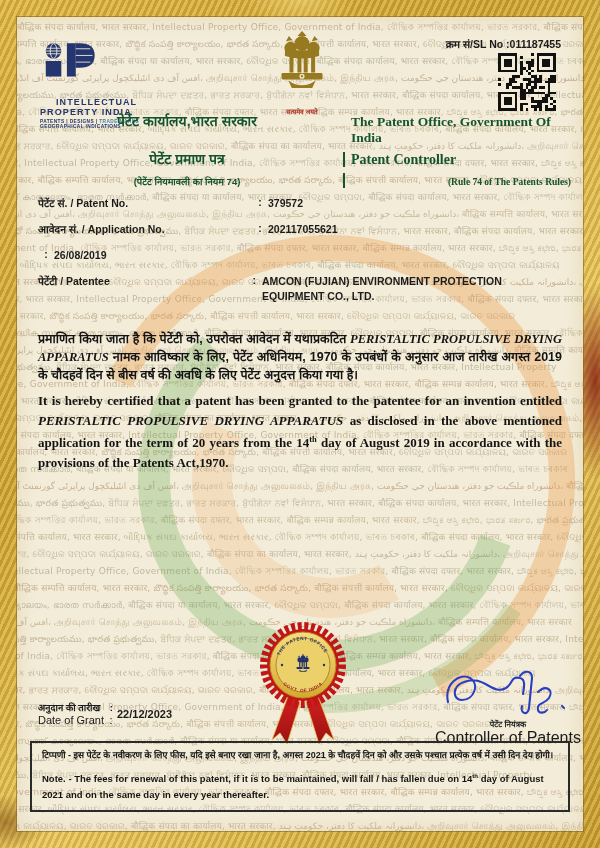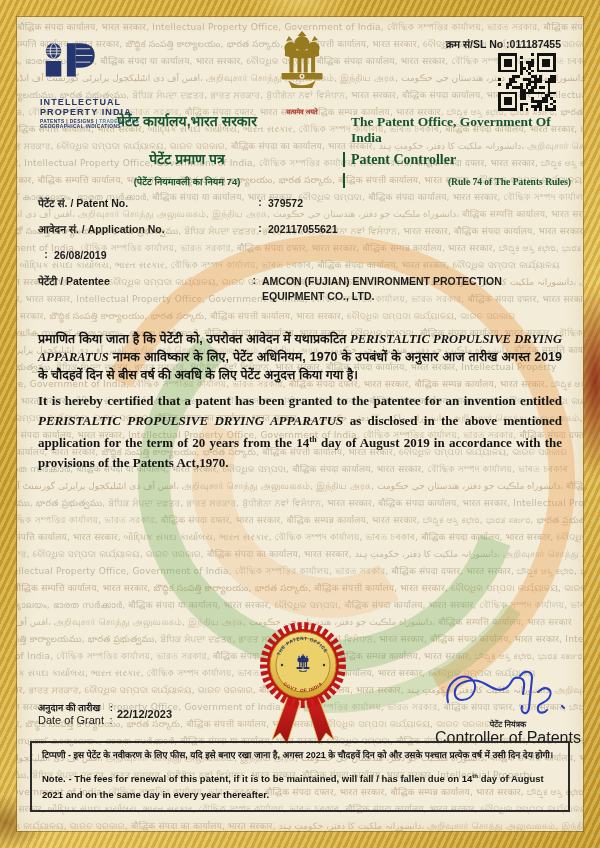--- a/index.html
+++ b/index.html
@@ -13,21 +13,21 @@
       linear-gradient(135deg,#d9b13e,#c79d2a 35%,#e5c458 62%,#bf9526);}
   .paper{position:absolute;inset:17px;background:#f3ecd8;box-shadow:0 0 0 1px rgba(125,95,20,.55), inset 0 0 18px rgba(190,160,80,.25);overflow:hidden;}
   
   .wm{position:absolute;inset:0;z-index:1;overflow:hidden;padding-top:2px;}
   .wm-line{white-space:nowrap;font-size:9px;line-height:17px;letter-spacing:.2px;opacity:.55;font-family:"DejaVu Sans",sans-serif;}
   .c0{color:#9d8a63;} .c1{color:#a08b74;} .c2{color:#8f9070;} .c3{color:#a3835f;} .c4{color:#988f77;} .c5{color:#a5906b;}
   .swirl{position:absolute;inset:0;z-index:2;}
   .layer{position:absolute;z-index:3;}
   
   .logo{left:23px;top:24px;width:140px;}
-  .lg1{color:#24356f;font-weight:bold;font-size:9px;letter-spacing:1.1px;margin-top:2px;}
+  .lg1{color:#24356f;font-weight:bold;font-size:9px;letter-spacing:1.1px;margin-top:2px;margin-left:16px;}
   .lg2{color:#24356f;font-weight:bold;font-size:9px;letter-spacing:1.1px;}
   .lg3{color:#24356f;font-weight:bold;font-size:4.8px;letter-spacing:.4px;margin-top:2px;}
   .lg3 .tm{color:#3f7fae;}
   .lg4{color:#24356f;font-weight:bold;font-size:4.8px;letter-spacing:.4px;}
   .emblem{left:250px;top:14px;width:70px;text-align:center;}
   .motto{color:#b03025;font-weight:bold;font-size:6.5px;margin-top:-2px;}
   .serial{right:22px;top:20px;font-size:10.5px;font-weight:bold;color:#1b1b1b;text-align:right;}
   .qr{left:481px;top:36px;width:58px;height:58px;}
   .titles{left:20px;top:94px;right:12px;color:#14532d;}
   .t-row{display:flex;align-items:baseline;}

